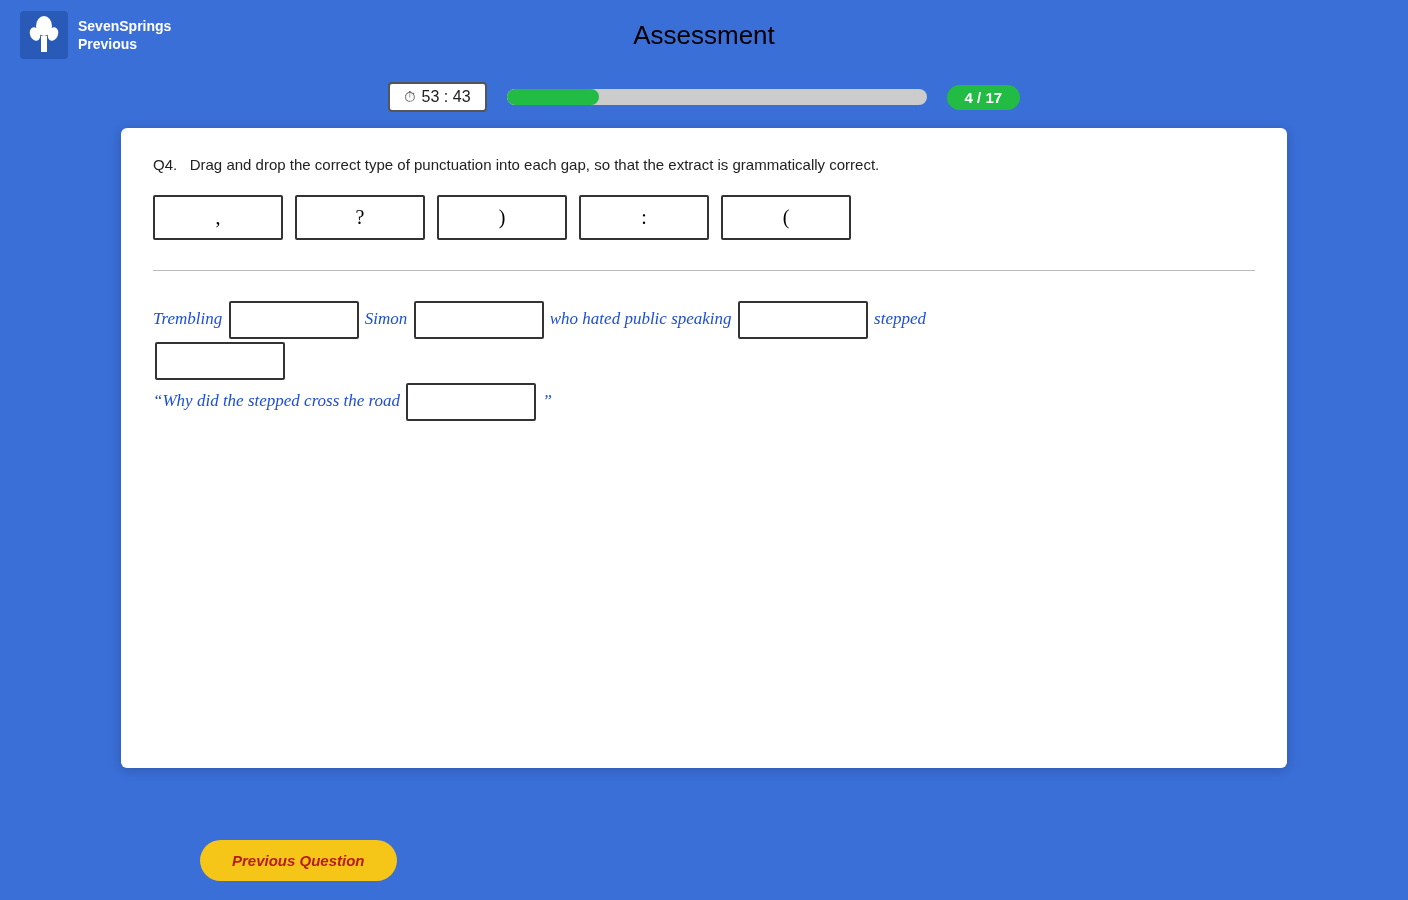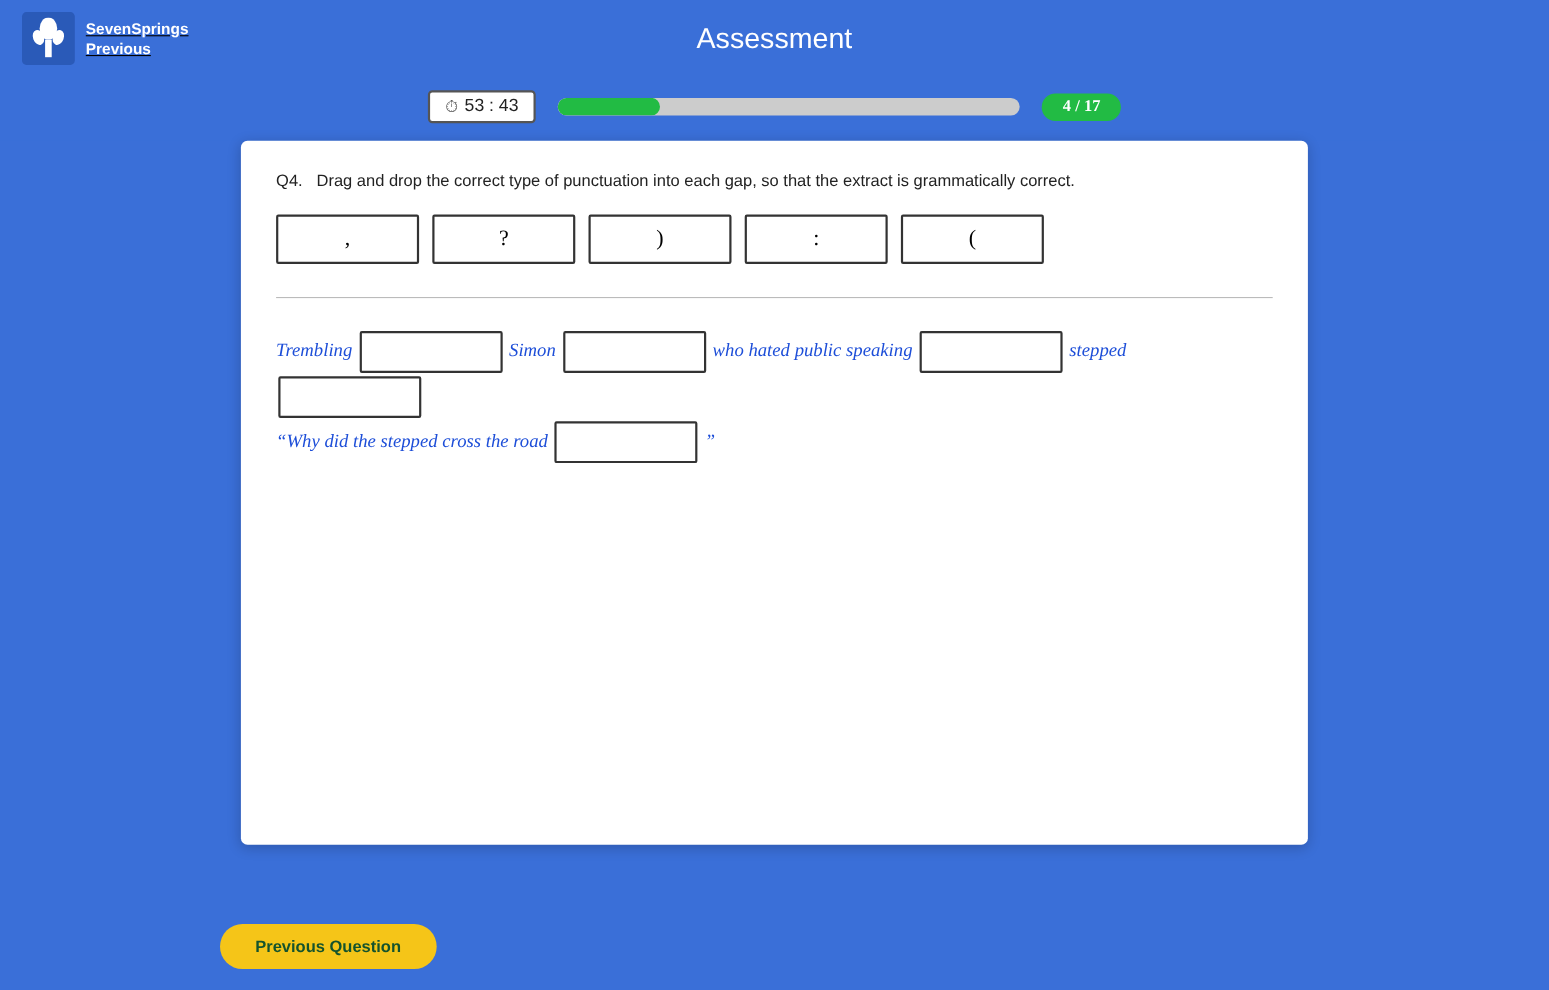--- a/index.html
+++ b/index.html
@@ -12,21 +12,20 @@
     }
 
     
     .header {
       background: #3a6fd8;
       display: flex;
       align-items: center;
       padding: 0 20px;
       height: 70px;
       position: relative;
-      text-decoration: underline;
     }
     .logo-area {
       display: flex;
       align-items: center;
       gap: 10px;
     }
     .logo-icon {
       width: 48px;
       height: 48px;
       background: #2a5ab8;
@@ -39,21 +38,21 @@
       color: white;
       font-family: Arial, sans-serif;
       font-size: 14px;
       font-weight: bold;
       line-height: 1.3;
     }
     .header-title {
       position: absolute;
       left: 50%;
       transform: translateX(-50%);
-      color: #ffffff;
+      color: #000000;
       font-family: Arial, sans-serif;
       font-size: 26px;
       font-weight: 400;
     }
 
     
     .progress-area {
       background: #3a6fd8;
       display: flex;
       align-items: center;
@@ -89,40 +88,40 @@
       height: 100%;
       background: #22bb44;
       border-radius: 8px;
       width: 22%;
     }
     .progress-label {
       background: #22bb44;
       color: white;
       border-radius: 20px;
       padding: 4px 18px;
-      font-family: Liberation Serif, serif;
+      font-family: Liberation Sans, sans-serif;
       font-size: 15px;
       font-weight: bold;
       min-width: 72px;
-      text-align: center;
+      text-align: right;
     }
 
     
     .main-content {
       flex: 1;
       display: flex;
       align-items: flex-start;
       justify-content: center;
       padding: 0 20px 20px;
     }
     .question-card {
       background: white;
       border-radius: 6px;
       box-shadow: 0 2px 12px rgba(0,0,0,0.2);
-      width: 970px;
+      width: 1166px;
       min-height: 640px;
       padding: 28px 32px 32px;
     }
     .question-instruction {
       font-family: Arial, sans-serif;
       font-size: 15px;
       color: #222;
       margin-bottom: 22px;
     }
 
@@ -182,29 +181,30 @@
     .footer {
       background: #3a6fd8;
       height: 80px;
       display: flex;
       align-items: center;
       justify-content: space-between;
       padding: 0 200px;
     }
     .nav-button {
       background: #f5c518;
-      color: #14532d;
+      color: #b91c1c;
       border: none;
       border-radius: 25px;
       padding: 12px 32px;
       font-family: Arial, sans-serif;
       font-size: 15px;
       font-weight: 600;
       cursor: pointer;
       min-width: 160px;
+      font-style: italic;
     }
   </style>
 </head>
 <body>
 
 <div class="header">
   <div class="logo-area">
     <div class="logo-icon">
       <svg width="34" height="38" viewBox="0 0 34 38" fill="none" xmlns="http://www.w3.org/2000/svg">
         <rect x="14" y="20" width="6" height="16" fill="white"></rect>

